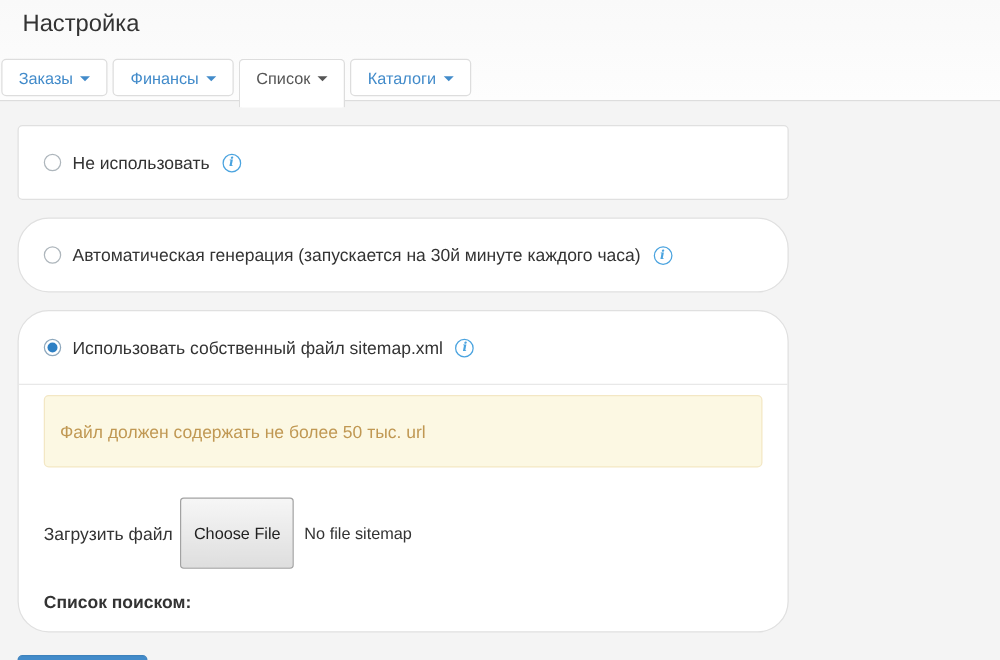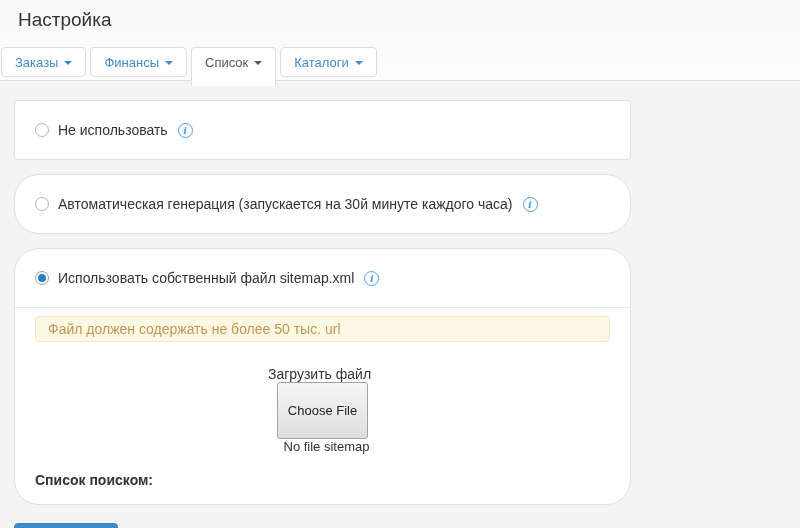--- a/index.html
+++ b/index.html
@@ -28,24 +28,24 @@
   .radio { width:14px; height:14px; border-radius:50%; border:1px solid #aeb6bc; background:#fff; position:relative; flex:none; cursor:pointer; }
   .radio.checked { border-color:#8ea8bd; }
   .radio.checked::after { content:''; position:absolute; left:2px; top:2px; width:8px; height:8px; border-radius:50%; background:#2e80c4; }
   .option-label { font-size:14px; color:#333; }
 
   .info-icon { width:15px; height:15px; flex:none; border-radius:50%; border:1px solid #4aa3df; color:#4aa3df;
                display:inline-flex; align-items:center; justify-content:center;
                font:italic bold 10px "DejaVu Serif", serif; margin-left:1px; }
 
   .panel-body { padding:8px 20px 16px; }
-  .alert-warning { background:#fcf8e3; border:1px solid #f3e7c4; border-radius:4px; padding:4px 12px;
+  .alert-warning { background:#fcf8e3; border:1px solid #f3e7c4; border-radius:4px; padding:20px 12px;
                    font-size:14px; color:#c09853; }
 
-  .upload-row { display:flex; align-items:center; margin-top:24px;flex-direction:column; }
+  .upload-row { display:flex; align-items:center; margin-top:24px; }
   .upload-label { font-size:14px; color:#333; margin-right:6px; }
   .file-btn { font-size:13px; color:#222; padding:20px 10px; border:1px solid #a2a2a2; border-radius:3px;
               background:linear-gradient(180deg,#f6f6f6,#dedede); cursor:pointer; font-family:"Liberation Sans",sans-serif; }
   .file-status { font-size:13px; color:#333; margin-left:8px; }
 
   .file-list-heading { margin-top:18px; font-size:14px; font-weight:bold; color:#333; }
 
   .save-btn { display:inline-block; margin:18px 0 0 0; background:#428bca; border:1px solid #3d82bd; color:#0f172a;
               font-size:14px; font-family:Liberation Mono, monospace; padding:3px 13px 4px; border-radius:4px; cursor:pointer; }
 </style>

